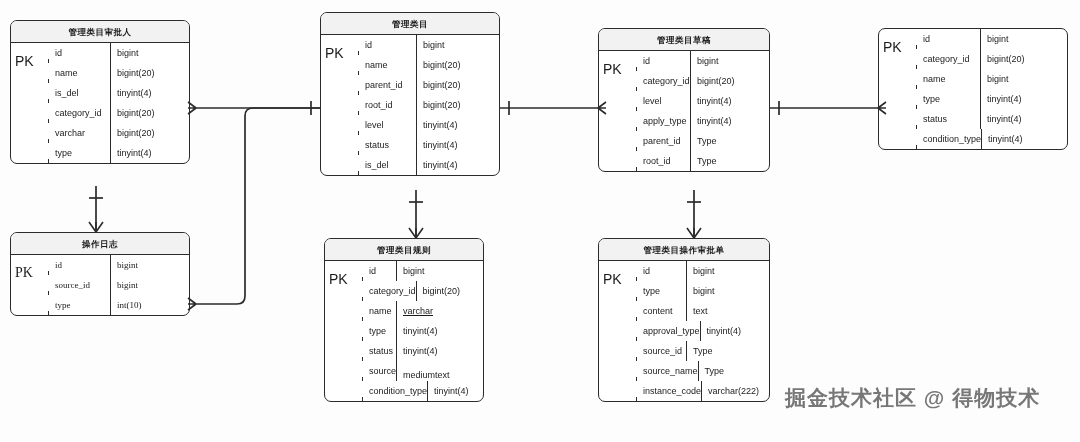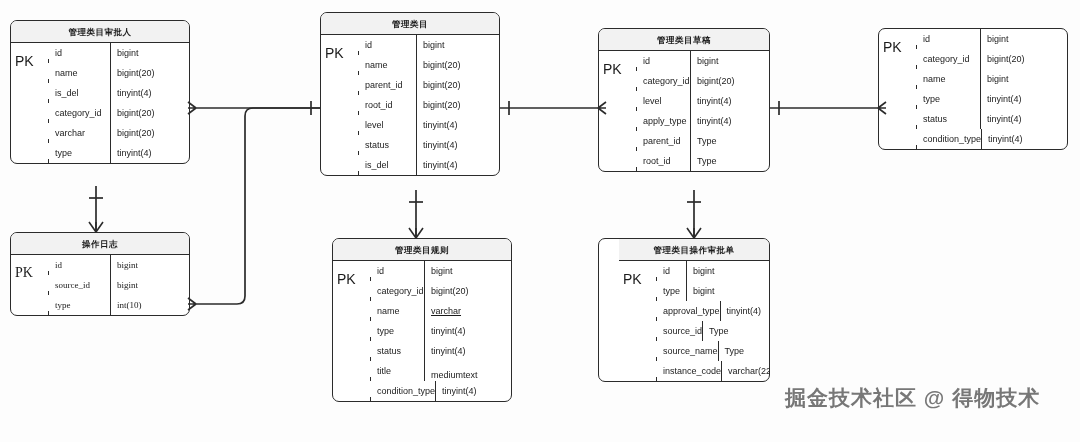--- a/index.html
+++ b/index.html
@@ -196,21 +196,21 @@
             <div class="c-field">status</div>
             <div class="c-type" style="flex: 0 0 82px; width: 82px;">tinyint(4)</div>
           </div>
           <div class="row">
             <div class="c-pk"></div>
             <div class="c-field">is_del</div>
             <div class="c-type" style="flex: 0 0 82px; width: 82px;">tinyint(4)</div>
           </div>
         </div>
       </div>
-      <div class="entity" style="left: 332px; top: 238px; width: 180px;">
+      <div class="entity" style="left: 324px; top: 238px; width: 160px;">
         <div class="entity-title">管理类目规则</div>
         <div class="entity-body">
           <div class="row">
             <div class="c-pk">PK</div>
             <div class="c-field">id</div>
             <div class="c-type" style="flex: 0 0 86px; width: 86px;">bigint</div>
           </div>
           <div class="row">
             <div class="c-pk"></div>
             <div class="c-field">category_id</div>
@@ -226,21 +226,21 @@
             <div class="c-field">type</div>
             <div class="c-type" style="flex: 0 0 86px; width: 86px;">tinyint(4)</div>
           </div>
           <div class="row">
             <div class="c-pk"></div>
             <div class="c-field">status</div>
             <div class="c-type" style="flex: 0 0 86px; width: 86px;">tinyint(4)</div>
           </div>
           <div class="row">
             <div class="c-pk"></div>
-            <div class="c-field">title</div>
+            <div class="c-field">source</div>
             <div class="c-type" style="flex: 0 0 86px; width: 86px; margin-top: 8px;">mediumtext</div>
           </div>
           <div class="row">
             <div class="c-pk"></div>
             <div class="c-field">condition_type</div>
             <div class="c-type" style="flex: 0 0 86px; width: 86px;">tinyint(4)</div>
           </div>
         </div>
       </div>
       <div class="entity" style="left: 598px; top: 28px; width: 172px;">
@@ -271,32 +271,37 @@
             <div class="c-field">parent_id</div>
             <div class="c-type" style="flex: 0 0 78px; width: 78px;">Type</div>
           </div>
           <div class="row">
             <div class="c-pk"></div>
             <div class="c-field">root_id</div>
             <div class="c-type" style="flex: 0 0 78px; width: 78px;">Type</div>
           </div>
         </div>
       </div>
-      <div class="entity" style="left: 598px; top: 238px; width: 172px; padding-left: 20px;">
+      <div class="entity" style="left: 598px; top: 238px; width: 172px;">
         <div class="entity-title">管理类目操作审批单</div>
         <div class="entity-body">
           <div class="row">
             <div class="c-pk">PK</div>
             <div class="c-field">id</div>
             <div class="c-type" style="flex: 0 0 82px; width: 82px;">bigint</div>
           </div>
           <div class="row">
             <div class="c-pk"></div>
             <div class="c-field">type</div>
             <div class="c-type" style="flex: 0 0 82px; width: 82px;">bigint</div>
+          </div>
+          <div class="row">
+            <div class="c-pk"></div>
+            <div class="c-field">content</div>
+            <div class="c-type" style="flex: 0 0 82px; width: 82px;">text</div>
           </div>
           <div class="row">
             <div class="c-pk"></div>
             <div class="c-field">approval_type</div>
             <div class="c-type" style="flex: 0 0 82px; width: 82px;">tinyint(4)</div>
           </div>
           <div class="row">
             <div class="c-pk"></div>
             <div class="c-field">source_id</div>
             <div class="c-type" style="flex: 0 0 82px; width: 82px;">Type</div>

